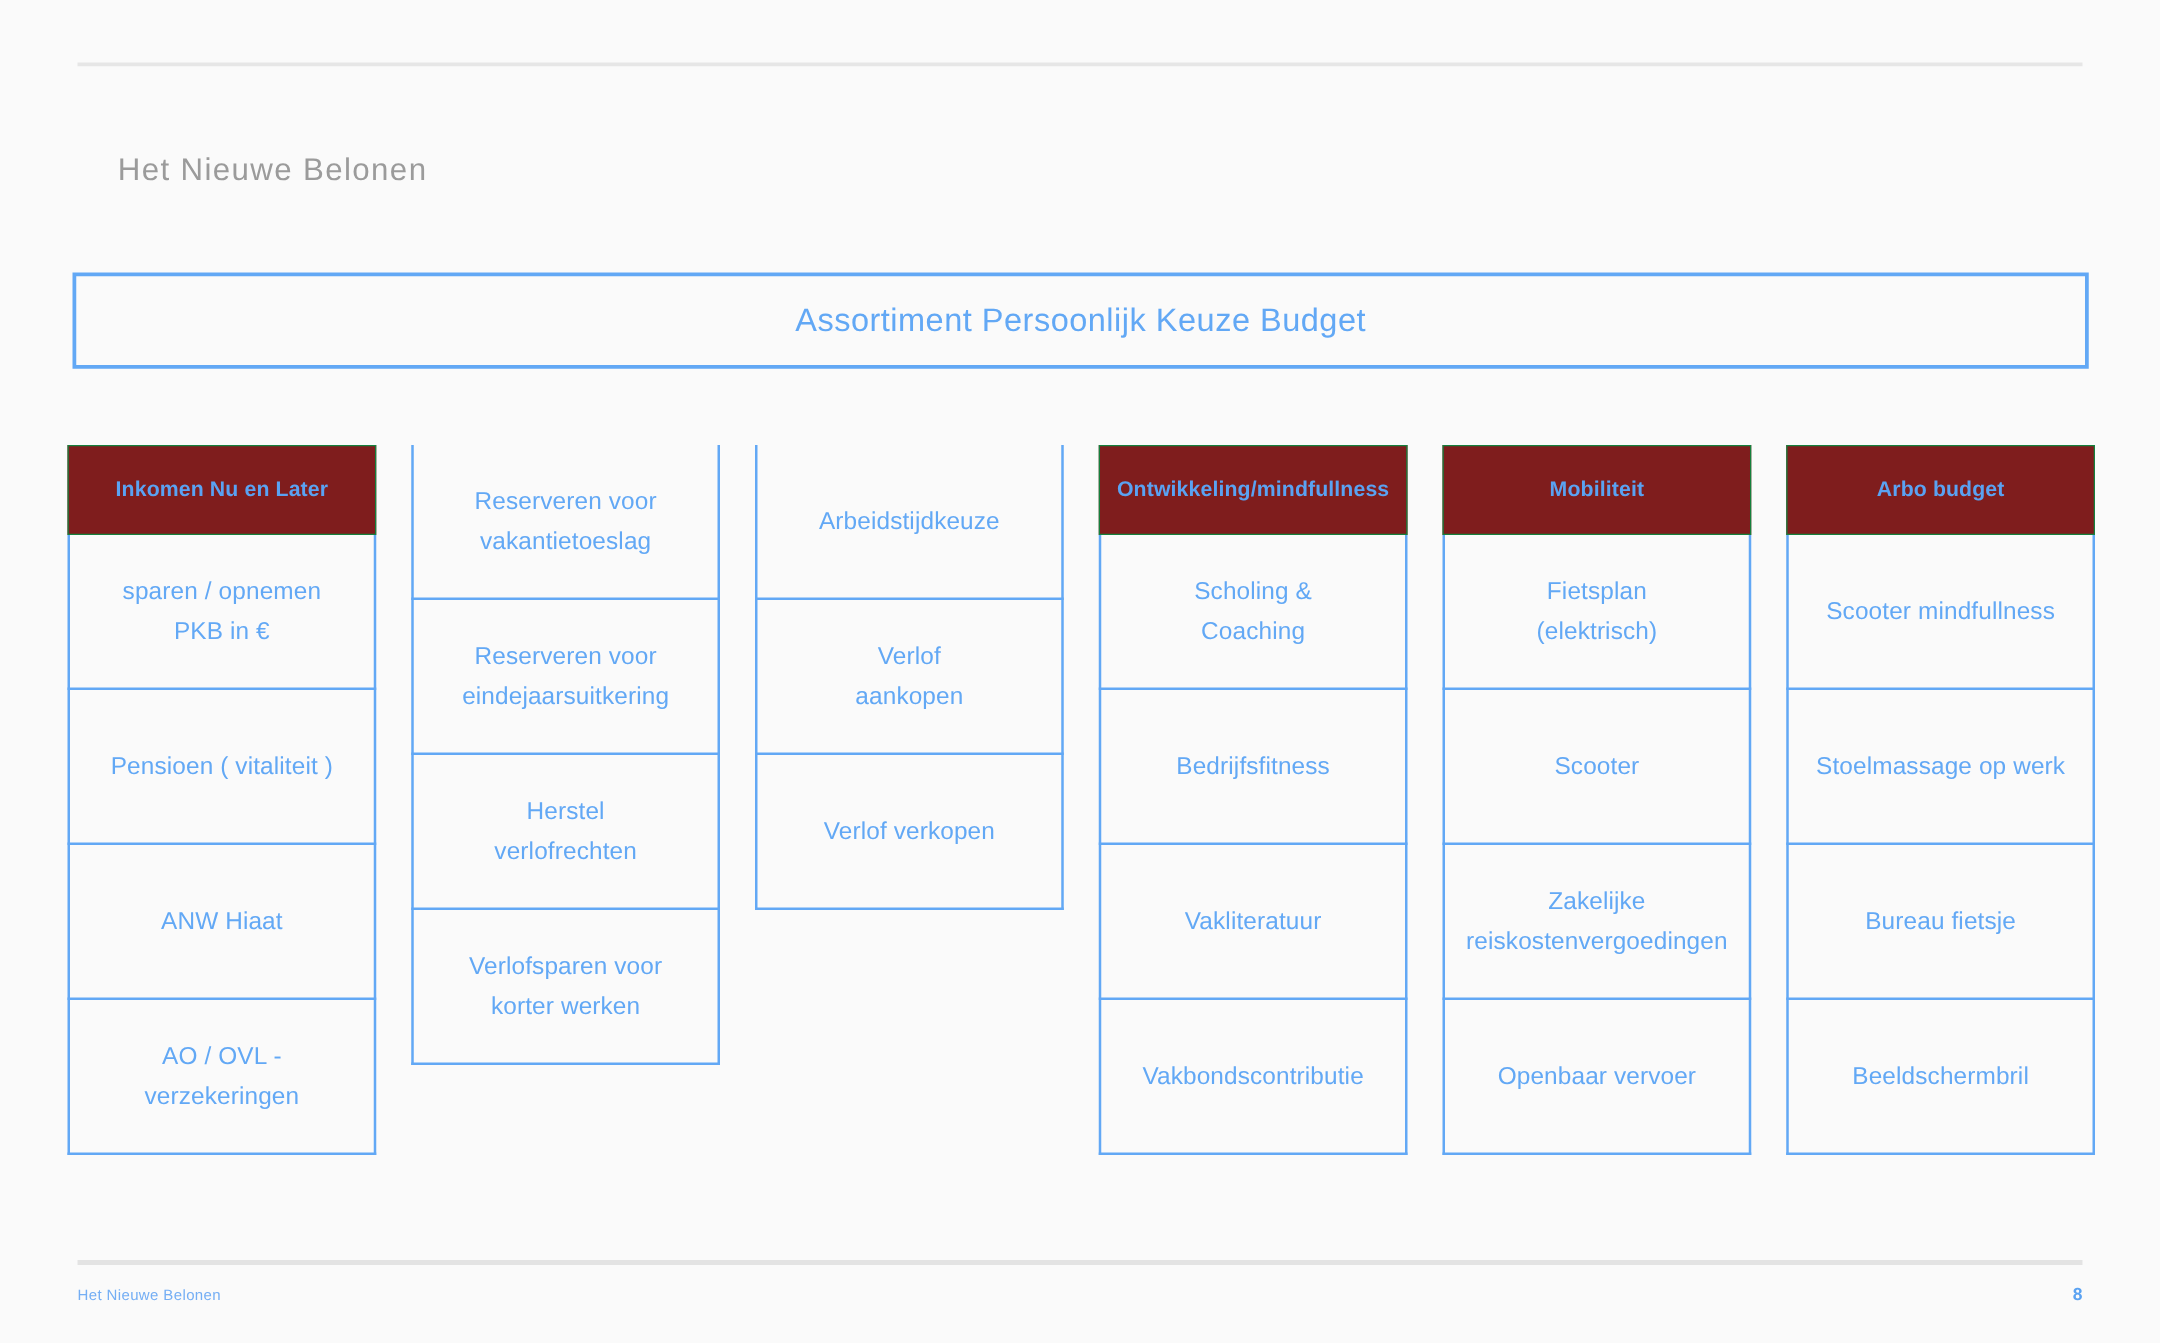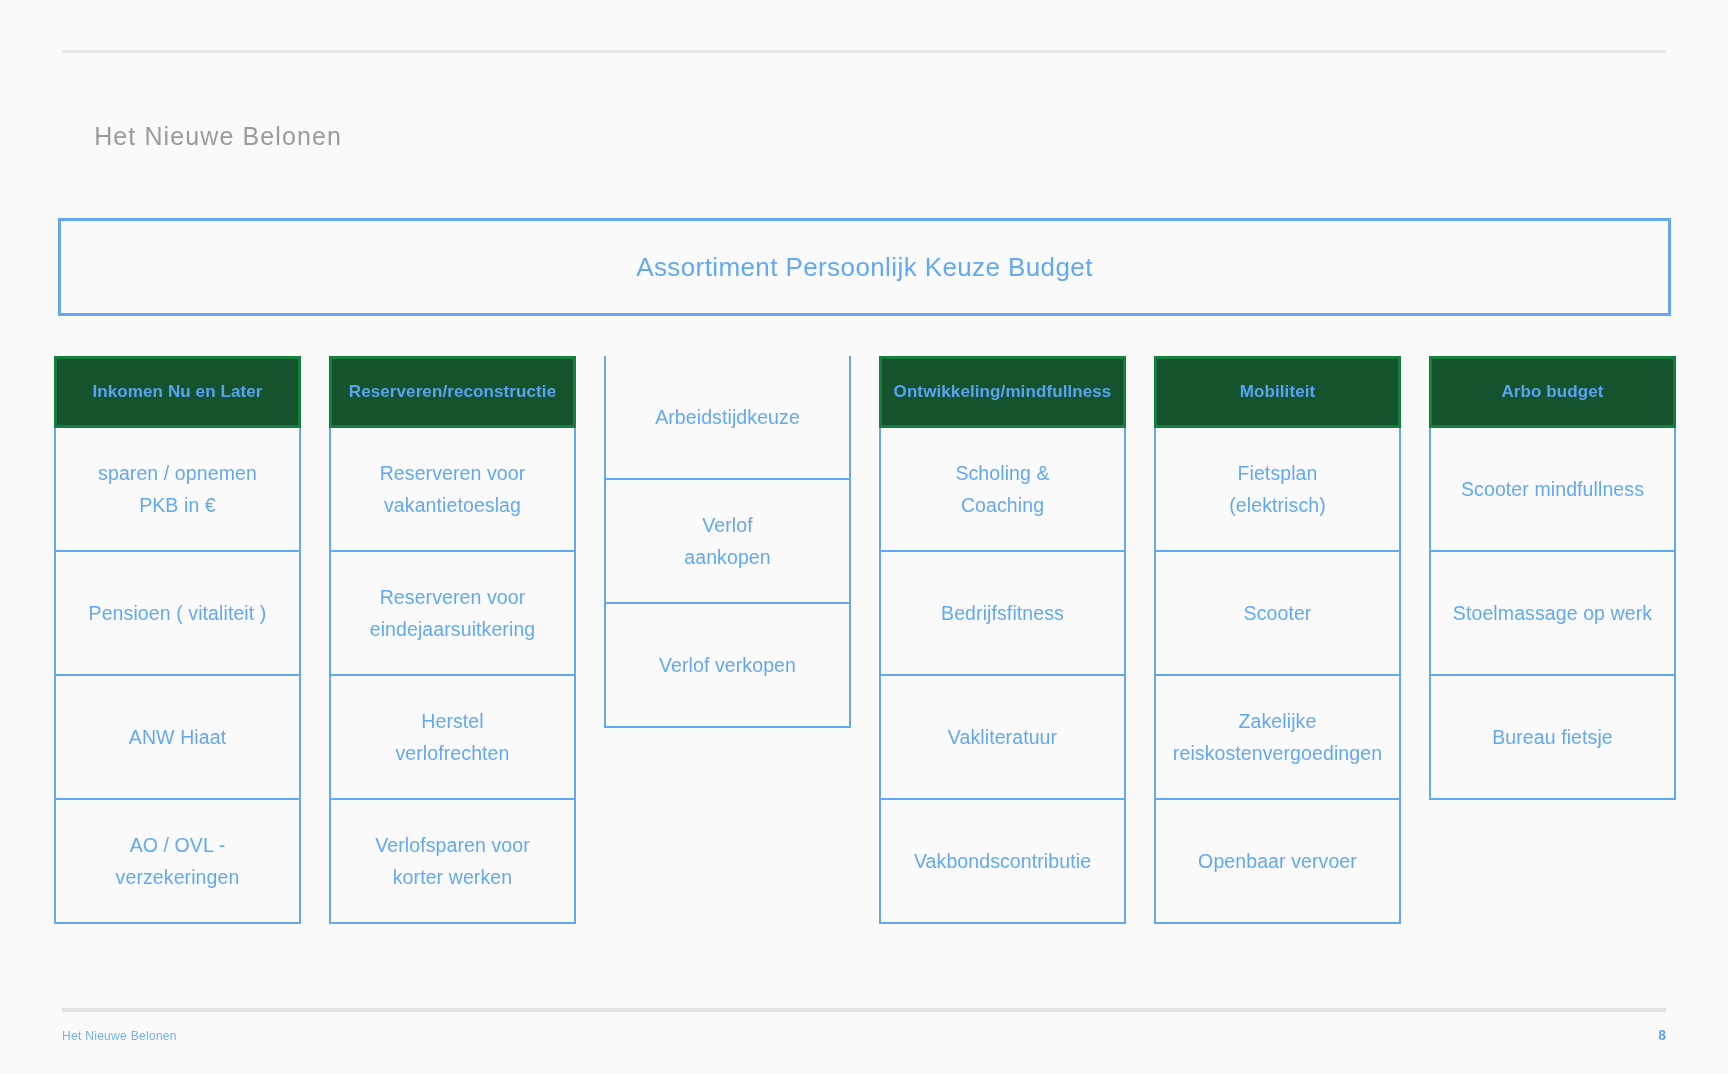--- a/index.html
+++ b/index.html
@@ -43,21 +43,21 @@
     white-space: pre;
   }
   .deck-title .line2 { display: block; margin-top: 47px; }
 
   
   .banner {
     position: absolute;
     left: 58px;
     top: 218px;
     width: 1613px;
-    height: 98px;
+    height: 77px;
     box-sizing: border-box;
     border: 3px solid #62a8f5;
     background: #fafafa;
     display: flex;
     align-items: center;
     justify-content: center;
   }
   .banner-label {
     color: #62a8f5;
     font-size: 26px;
@@ -77,22 +77,22 @@
   .column {
     flex: 1 1 0;
     display: flex;
     flex-direction: column;
     min-width: 0;
   }
 
   .col-header {
     box-sizing: border-box;
     height: 72px;
-    border: 3px solid #15803d;
-    background: #14532d;
+    border: 1px solid #15803d;
+    background: #7f1d1d;
     display: flex;
     align-items: center;
     justify-content: center;
     text-align: center;
     padding: 0 4px;
   }
   .col-header-label {
     color: #5aa2f2;
     font-size: 17px;
     font-weight: 700;
@@ -178,23 +178,20 @@
         </div>
         <div class="cell">
           <span class="cell-label">ANW Hiaat</span>
         </div>
         <div class="cell">
           <span class="cell-label">AO / OVL -
 verzekeringen</span>
         </div>
       </div>
       <div class="column">
-        <div class="col-header">
-          <span class="col-header-label">Reserveren/reconstructie</span>
-        </div>
         <div class="cell">
           <span class="cell-label">Reserveren voor
 vakantietoeslag</span>
         </div>
         <div class="cell">
           <span class="cell-label">Reserveren voor
 eindejaarsuitkering</span>
         </div>
         <div class="cell">
           <span class="cell-label">Herstel
@@ -259,20 +256,23 @@
           <span class="col-header-label">Arbo budget</span>
         </div>
         <div class="cell">
           <span class="cell-label">Scooter mindfullness</span>
         </div>
         <div class="cell">
           <span class="cell-label">Stoelmassage op werk</span>
         </div>
         <div class="cell">
           <span class="cell-label">Bureau fietsje</span>
+        </div>
+        <div class="cell">
+          <span class="cell-label">Beeldschermbril</span>
         </div>
       </div>
     </div>
 
   <div class="bottom-rule"></div>
   <div class="footer-left">Het Nieuwe Belonen</div>
   <div class="footer-page">8</div>
 
 </div>
 

